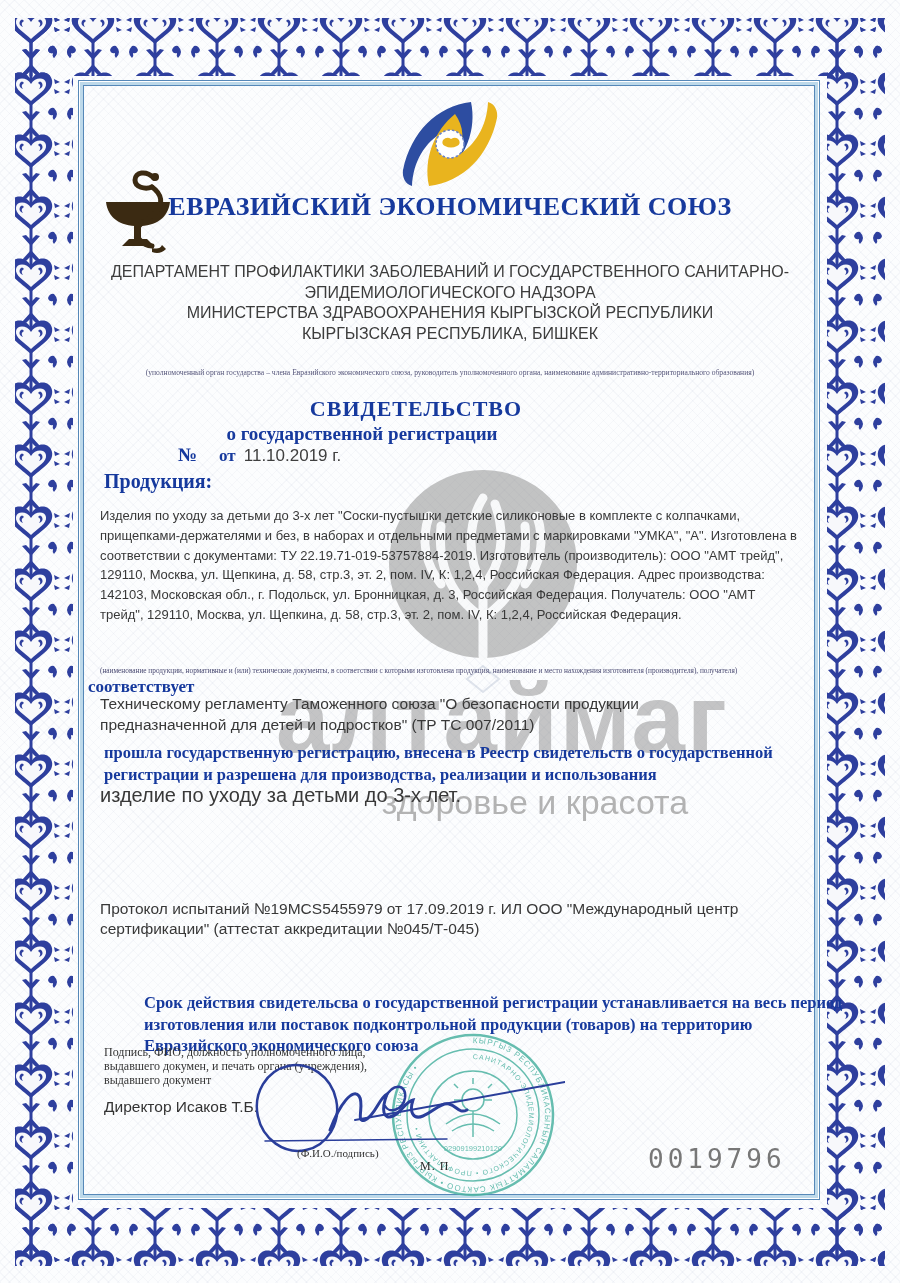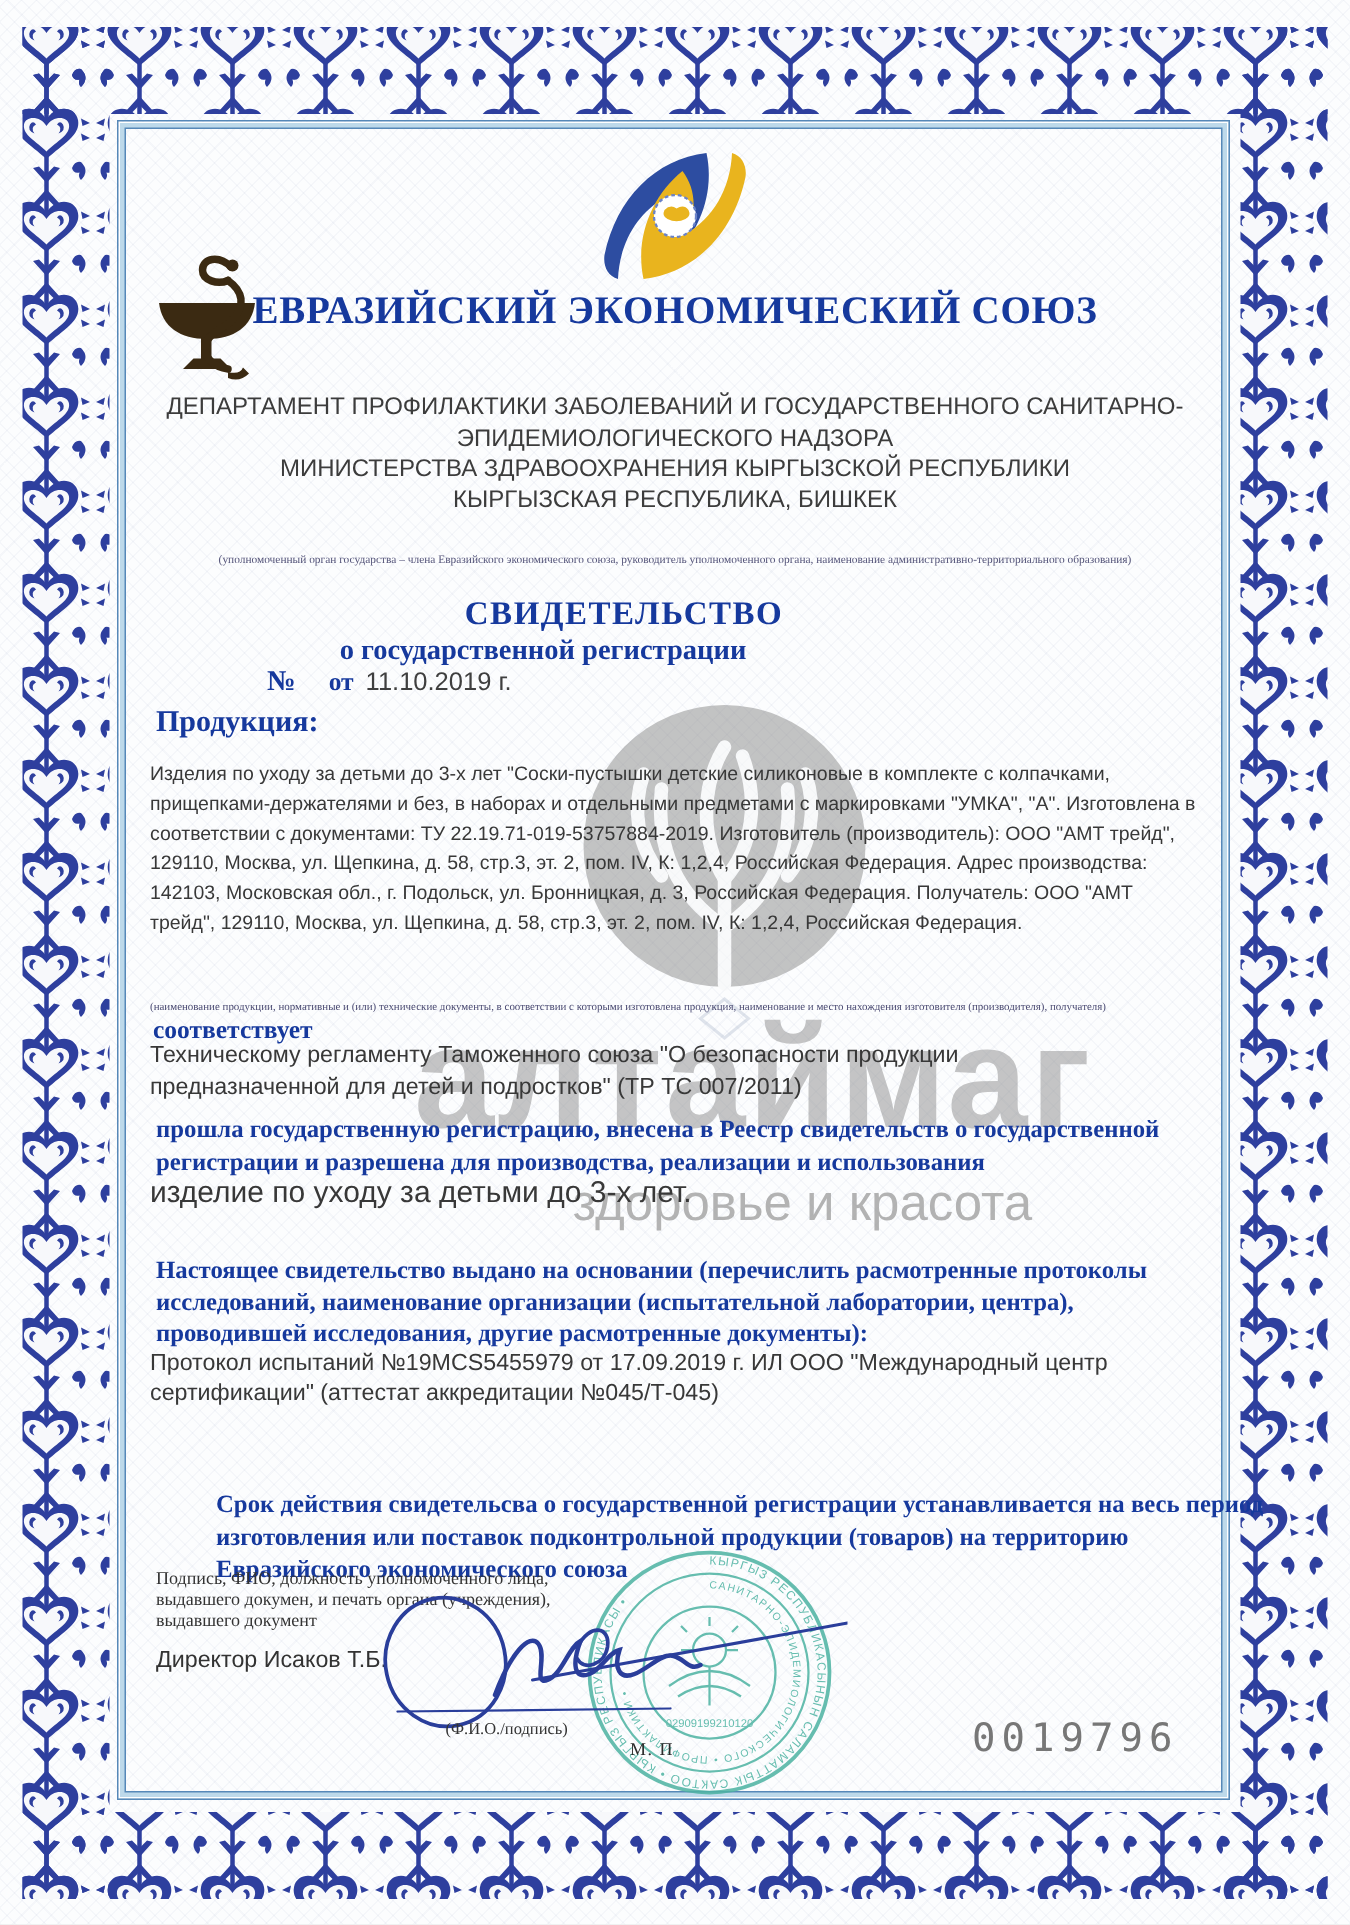--- a/index.html
+++ b/index.html
@@ -33,21 +33,21 @@
   .number-label{font-family:"Liberation Serif", serif;font-weight:bold;font-size:19px;color:#16399d;}
   .cert-number{font-size:17px;color:#3f3f3f;margin-left:14px;letter-spacing:.3px;}
   .date-label{font-family:"Liberation Serif", serif;font-weight:bold;font-size:17px;color:#16399d;margin-left:22px;}
   .cert-date{font-size:17px;color:#3f3f3f;margin-left:8px;}
   .product-heading{left:104px;top:470px;z-index:2;
     font-family:"Liberation Serif", serif;font-weight:bold;font-size:20px;color:#16399d;}
   .product-text{left:100px;top:506px;width:702px;z-index:2;
     font-size:13px;line-height:19.8px;color:#383838;}
   .product-footnote{left:100px;top:666px;width:702px;z-index:2;
     font-family:"Liberation Serif", serif;font-size:7.3px;color:#4a4a72;}
-  .compliance-label{left:102px;top:677px;z-index:2;
+  .compliance-label{left:88px;top:677px;z-index:2;
     font-family:"Liberation Serif", serif;font-weight:bold;font-size:17px;color:#16399d;}
   .compliance-text{left:100px;top:693px;width:610px;z-index:2;
     font-size:15.5px;line-height:21px;color:#383838;}
   .reg-statement{left:104px;top:742px;width:706px;z-index:2;
     font-family:"Liberation Serif", serif;font-weight:bold;font-size:16.5px;line-height:21.5px;color:#16399d;}
   .reg-object{left:100px;top:784px;width:700px;z-index:2;
     font-size:20px;color:#383838;}
   .wm-brand{left:195px;top:664px;width:615px;text-align:center;z-index:1;
     font-weight:bold;font-size:96px;color:#8d8d8d;opacity:.5;letter-spacing:2px;}
   .wm-tagline{left:235px;top:783px;width:600px;text-align:center;z-index:1;
@@ -164,21 +164,20 @@
 
   <div class="abs compliance-label">соответствует</div>
   <div class="abs compliance-text">Техническому регламенту Таможенного союза "О безопасности продукции предназначенной для детей и подростков" (ТР ТС 007/2011)</div>
 
   <div class="abs wm-brand">алтаймаг</div>
   <div class="abs wm-tagline">здоровье и красота</div>
 
   <div class="abs reg-statement">прошла государственную регистрацию, внесена в Реестр свидетельств о государственной регистрации и разрешена для производства, реализации и использования</div>
   <div class="abs reg-object">изделие по уходу за детьми до 3-х лет.</div>
 
-  <div class="abs basis-heading">Настоящее свидетельство выдано на основании (перечислить расмотренные протоколы исследований, наименование организации (испытательной лаборатории, центра), проводившей исследования, другие расмотренные документы):</div>
   <div class="abs basis-text">Протокол испытаний №19MCS5455979 от 17.09.2019 г. ИЛ ООО "Международный центр сертификации" (аттестат аккредитации №045/Т-045)</div>
 
   <div class="abs validity-text">Срок действия свидетельсва о государственной регистрации устанавливается на весь период изготовления или поставок подконтрольной продукции (товаров) на территорию Евразийского экономического союза</div>
 
   <div class="abs sign-note">
     <div>Подпись, ФИО, должность уполномоченного лица,</div>
     <div>выдавшего докумен, и печать органа (учреждения),</div>
     <div>выдавшего документ</div>
   </div>
 

